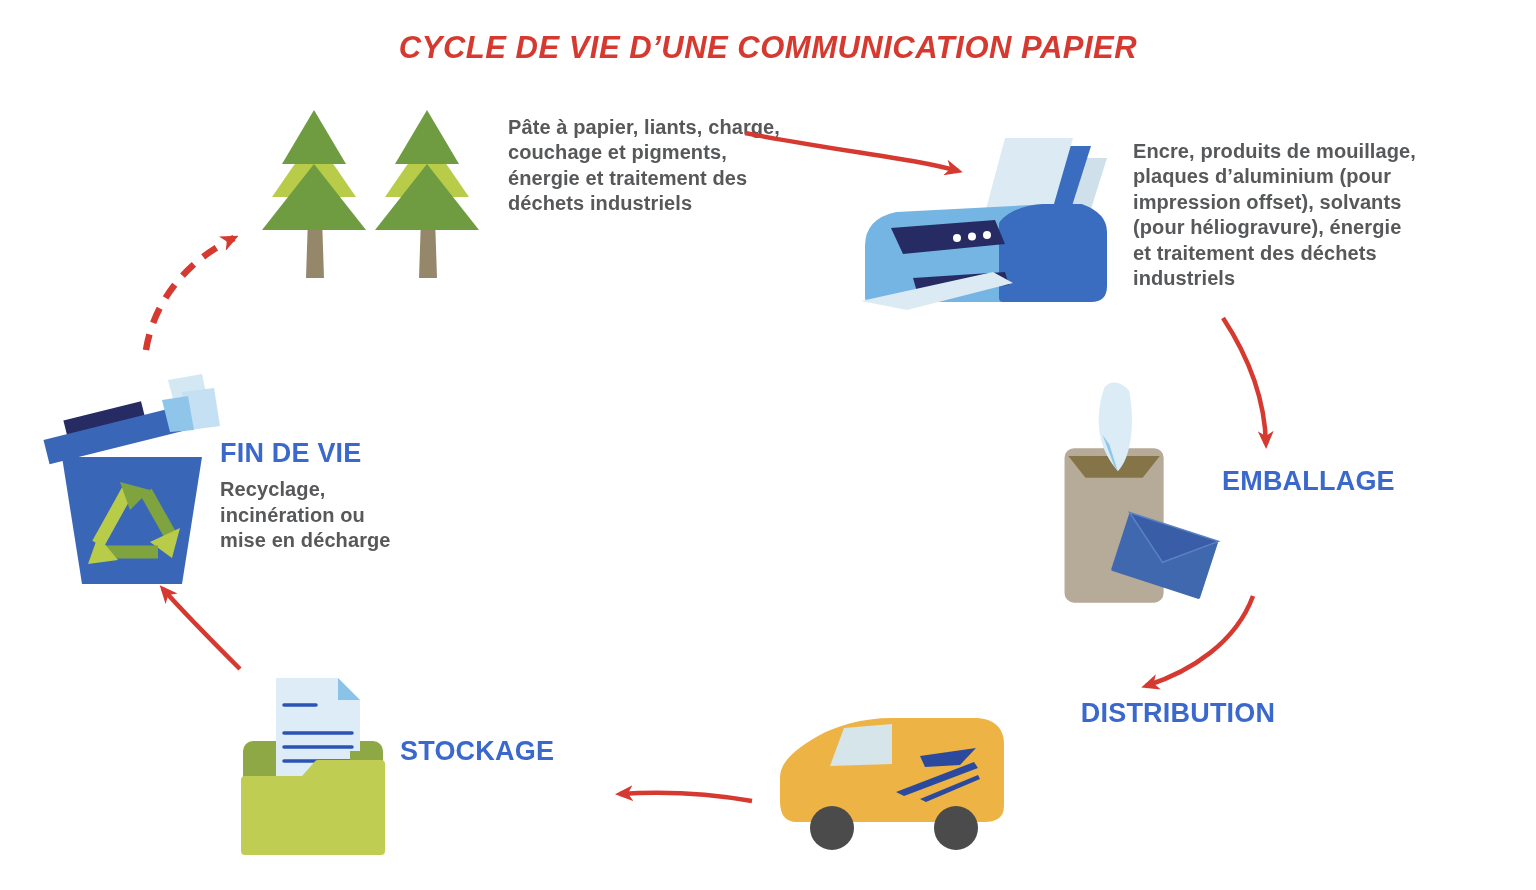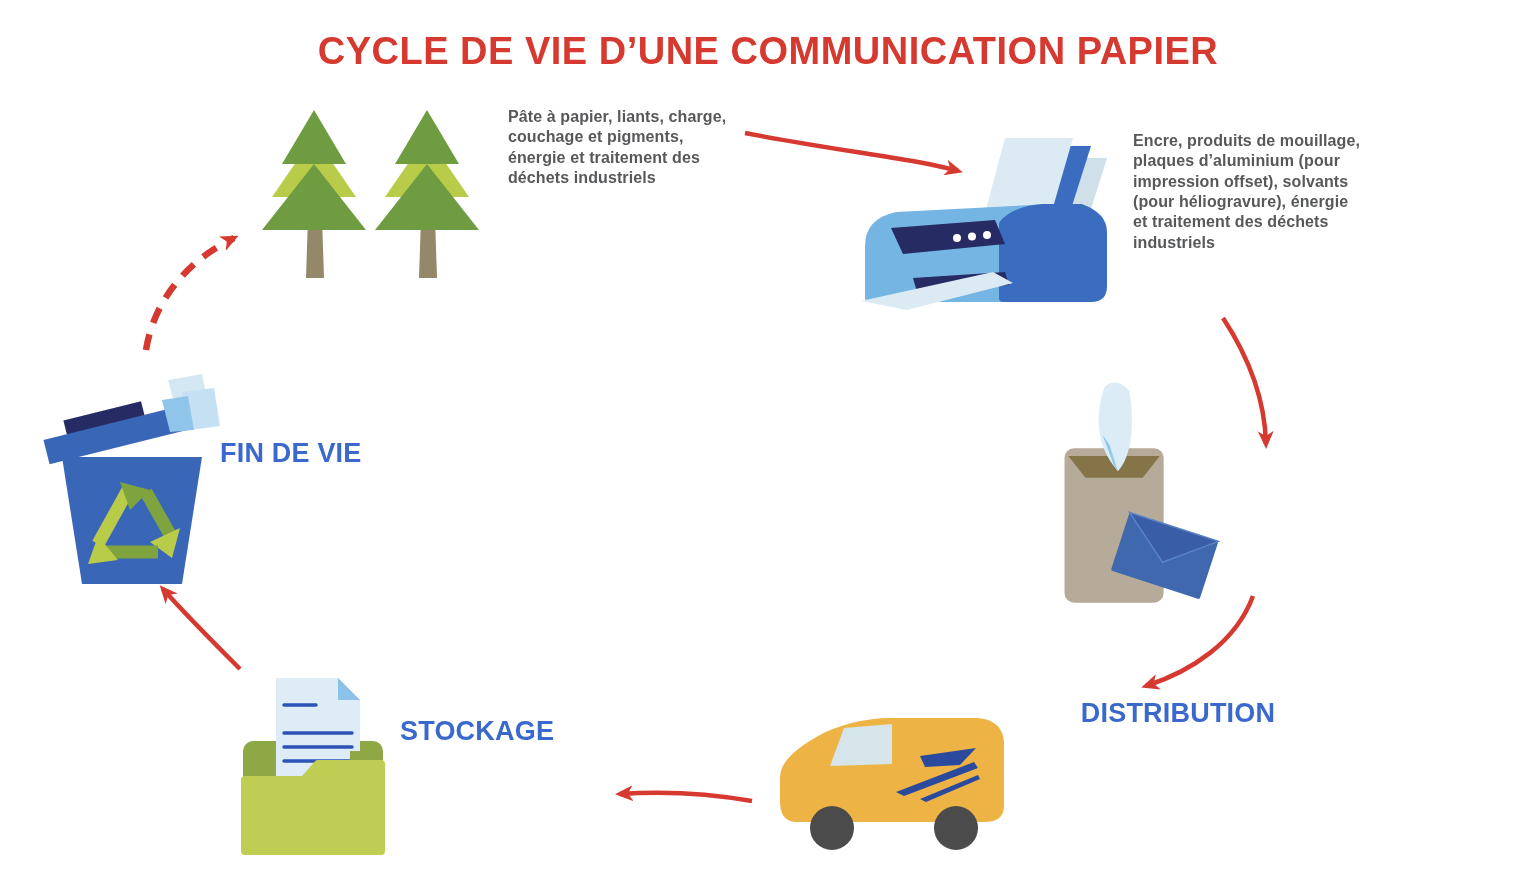--- a/index.html
+++ b/index.html
@@ -3,30 +3,31 @@
 <meta charset="utf-8">
 <style>
   html,body{margin:0;padding:0;}
   body{
     width:1536px;height:890px;position:relative;background:#ffffff;
     font-family:"Liberation Sans","DejaVu Sans",sans-serif;overflow:hidden;
   }
   .abs{position:absolute;}
   .title{
     left:0;top:30px;width:1536px;text-align:center;
-    color:#d6392f;font-size:38px;font-weight:800;letter-spacing:.5px;
+    color:#d6392f;font-size:31px;font-weight:800;letter-spacing:.5px;
     white-space:pre-line;
+    font-style:italic;
   }
   .stage-heading{
     color:#3a68cc;font-size:27px;font-weight:800;line-height:1.12;
     white-space:pre-line;letter-spacing:.2px;
   }
   .stage-body{
-    color:#57585a;font-size:16px;font-weight:700;line-height:1.27;
-    white-space:pre-line;margin-top:1px;letter-spacing:.1px;
+    color:#57585a;font-size:20px;font-weight:700;line-height:1.27;
+    white-space:pre-line;margin-top:9px;letter-spacing:.1px;
   }
   svg{display:block;overflow:visible;}
   .arrows{left:0;top:0;pointer-events:none;}
 </style>
 </head>
 <body>
 
 <div class="abs title">CYCLE DE VIE D’UNE COMMUNICATION PAPIER</div>
 
 <svg class="abs" style="left:262px;top:98px;" width="220" height="182" viewBox="0 0 220 182">
@@ -79,20 +80,21 @@
   <polygon points="14,80 110,80 92,103 32,103" fill="#857447"></polygon>
   <path d="M 52 8 C 40 42 46 74 66 96 C 80 82 84 46 78 12 C 70 2 58 0 52 8 Z" fill="#dcecf6"></path>
   <polygon points="50,58 62,90 66,96 57,68" fill="#8ec7ec"></polygon>
   <g transform="rotate(18 115 185)">
     <rect x="66" y="153" width="98" height="64" rx="2" fill="#4068ae"></rect>
     <polygon points="66,153 164,153 115,192" fill="#395da6" stroke="#5b82c4" stroke-width="1.5"></polygon>
   </g>
 </svg>
 
 <div class="abs" style="left:1222px;top:466px;width:300px;">
+  <div class="stage-heading">EMBALLAGE</div>
 </div>
 
 <svg class="abs" style="left:770px;top:686px;" width="240" height="172" viewBox="0 0 240 172">
   <path d="M 10 92 C 10 76 24 64 48 50 C 66 40 92 32 122 32 L 204 32 C 224 32 234 42 234 58 L 234 120 C 234 132 226 136 214 136 L 28 136 C 14 136 10 128 10 114 Z" fill="#edb445"></path>
   <polygon points="74,42 122,38 122,78 60,80" fill="#d6e5e9"></polygon>
   <g fill="#2b4a9e">
     <polygon points="150,70 206,62 190,79 155,81"></polygon>
     <polygon points="126,106 204,76 208,82 134,110"></polygon>
     <polygon points="150,113 208,89 210,93 156,116"></polygon>
   </g>
@@ -113,21 +115,21 @@
       <line x1="46" y1="32" x2="78" y2="32"></line>
       <line x1="46" y1="60" x2="114" y2="60"></line>
       <line x1="46" y1="74" x2="114" y2="74"></line>
       <line x1="46" y1="88" x2="114" y2="88"></line>
     </g>
   </g>
   <rect x="112" y="78" width="26" height="16" fill="#8fa846"></rect>
   <polygon points="7,107 66,107 80,91 143,91 143,178 7,178" fill="#c0cd53" stroke="#c0cd53" stroke-width="8" stroke-linejoin="round"></polygon>
 </svg>
 
-<div class="abs" style="left:400px;top:716px;width:280px;">
+<div class="abs" style="left:400px;top:736px;width:280px;">
   <div class="stage-heading">STOCKAGE</div>
 </div>
 
 <svg class="abs" style="left:30px;top:362px;" width="205" height="230" viewBox="0 0 205 230">
   <g transform="rotate(-14 95 70)">
     <rect x="38" y="44" width="80" height="18" fill="#272b63"></rect>
     <rect x="14" y="58" width="154" height="25" fill="#3a66b8"></rect>
   </g>
   <g>
     <polygon points="138,18 172,12 180,50 148,56" fill="#d4e8f4"></polygon>
@@ -140,20 +142,23 @@
     <polygon points="-12,-38 18,-30 -2,-10" fill="#7ea33f"></polygon>
     <path d="M 14 -28 L 40 18" stroke="#7ea33f" stroke-width="13" fill="none"></path>
     <polygon points="48,8 40,38 18,22" fill="#b9cc4a"></polygon>
     <path d="M 26 32 L -26 32" stroke="#7ea33f" stroke-width="13" fill="none"></path>
     <polygon points="-34,16 -44,44 -14,40" fill="#b9cc4a"></polygon>
   </g>
 </svg>
 
 <div class="abs" style="left:220px;top:438px;width:260px;">
   <div class="stage-heading">FIN DE VIE</div>
+  <div class="stage-body">Recyclage,
+incinération ou
+mise en décharge</div>
 </div>
 
 <svg class="abs arrows" width="1536" height="890" viewBox="0 0 1536 890">
   <defs>
     <marker id="ah" markerUnits="userSpaceOnUse" markerWidth="18" markerHeight="16" refX="13" refY="8" orient="auto">
       <path d="M0,0 L18,8 L0,16 L5,8 Z" fill="#d6392f"></path>
     </marker>
   </defs>
   <path d="M745,133 C850,153 912,158 958,171" stroke="#d6392f" stroke-width="4.5" fill="none" marker-end="url(#ah)"></path>
   <path d="M1223,318 C1252,362 1265,403 1266,444" stroke="#d6392f" stroke-width="4.5" fill="none" marker-end="url(#ah)"></path>

